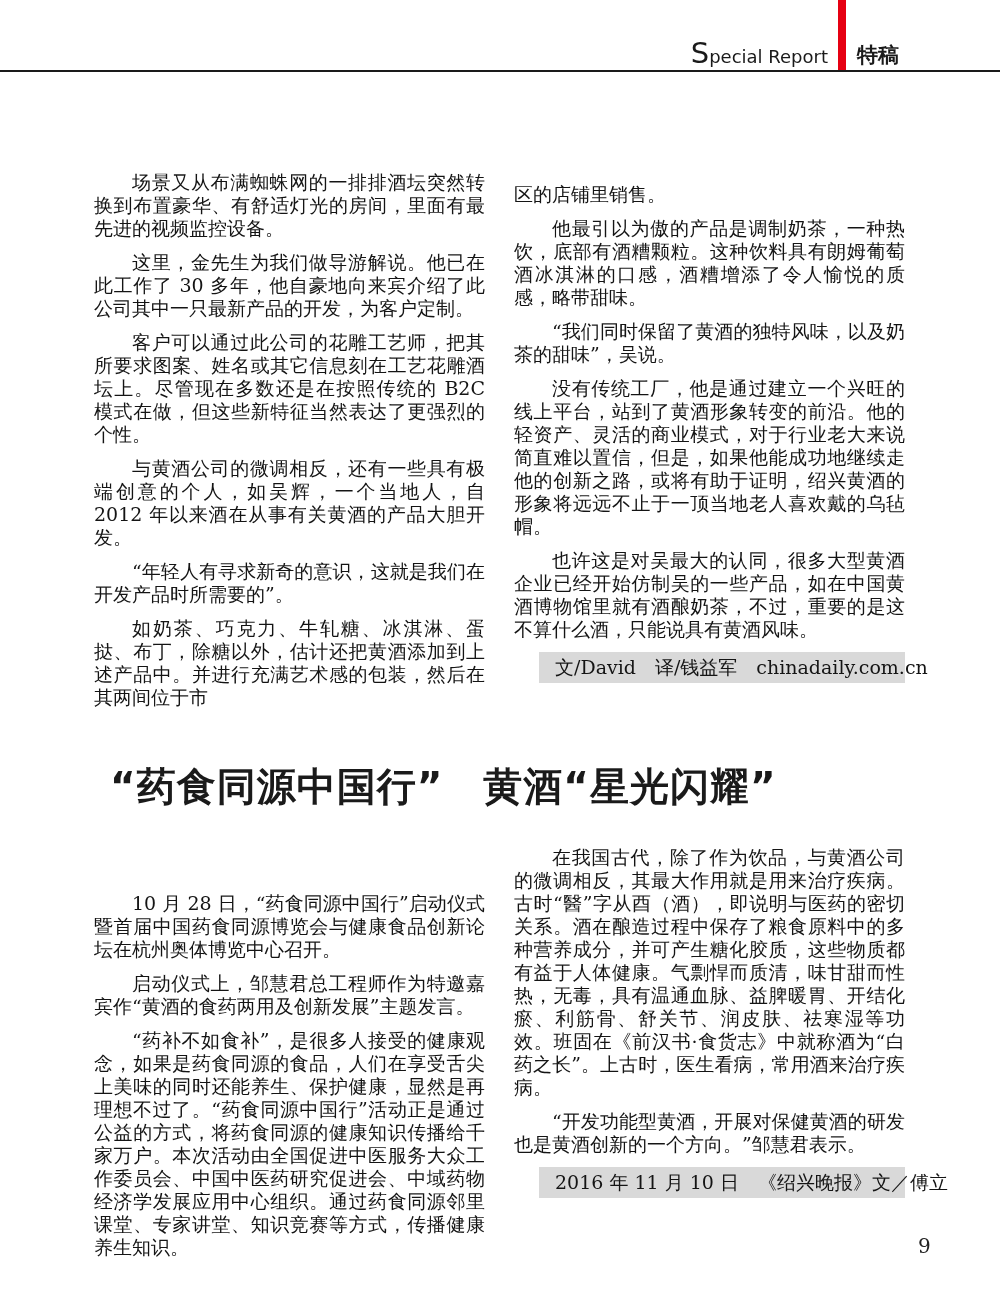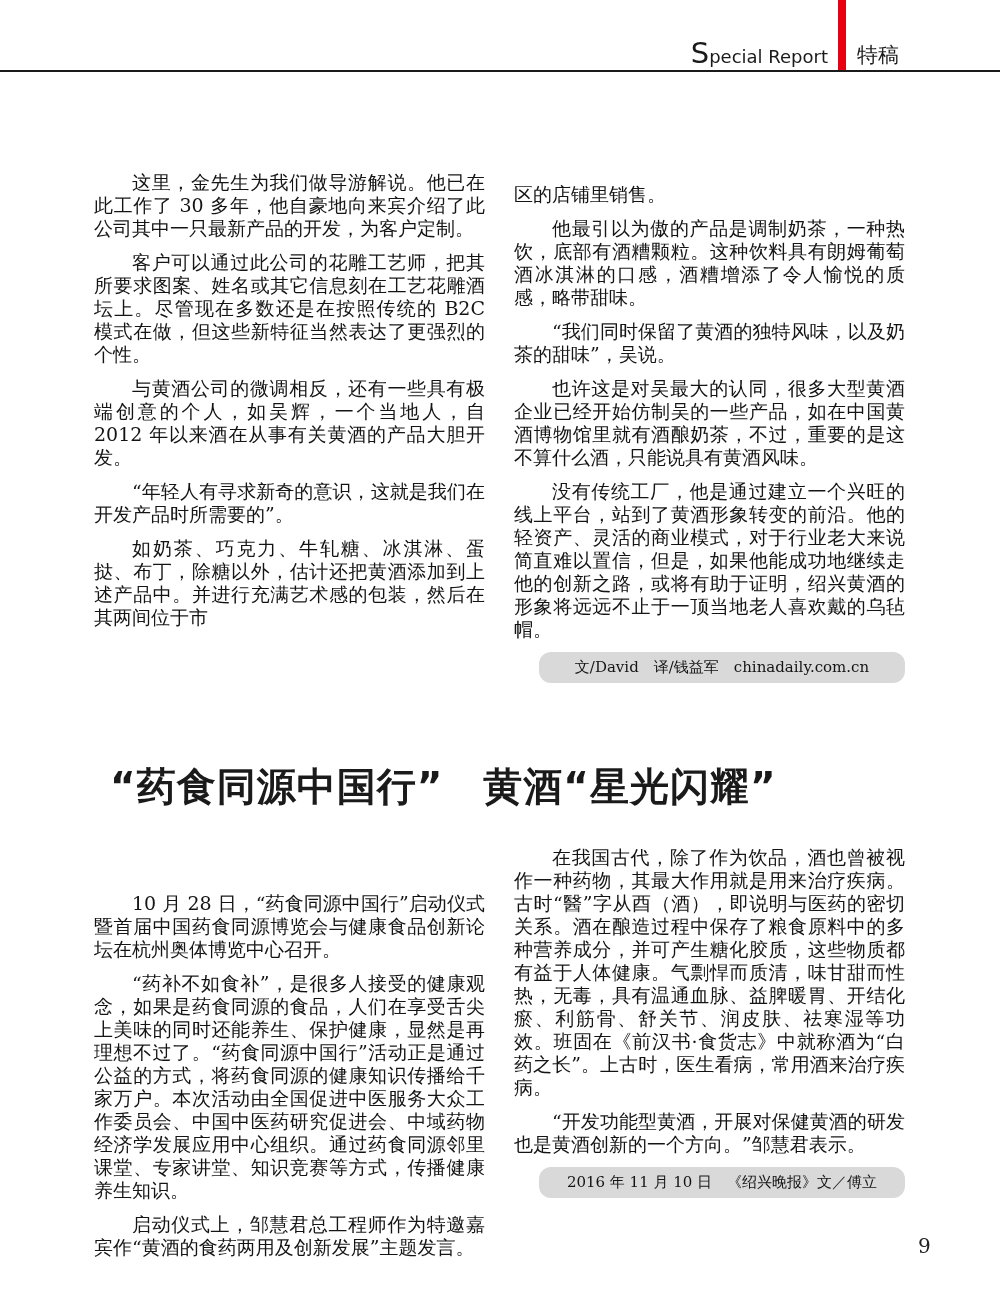--- a/index.html
+++ b/index.html
@@ -24,44 +24,43 @@
   }
   .header-en {
     position:absolute; right:172px; top:36px;
     font-family:"DejaVu Sans","Liberation Sans",sans-serif;
     font-size:18px; color:#1a1a1a; white-space:nowrap;
   }
   .header-en .initial { font-size:29px; }
   .header-zh {
     position:absolute; left:857px; top:41px;
     font-family:"DejaVu Sans","Liberation Sans",sans-serif;
-    font-weight:normal; font-size:21px; color:#1a1a1a; white-space:nowrap;
+    font-weight:bold; font-size:21px; color:#1a1a1a; white-space:nowrap;
   }
   
   .col {
     position:absolute; width:391px;
     font-size:19px; line-height:23px;
     text-align:justify; text-justify:inter-ideograph;
     color:#141414;
   }
   .col-a1l { left:94px;  top:171px; }
   .col-a1r { left:514px; top:183px; }
   .col-a2l { left:94px;  top:892px; }
   .col-a2r { left:514px; top:846px; }
   .col p { margin:0 0 11px 0; text-indent:2em; }
   .col p.cont { text-indent:0; }
   
   .attr-box {
     background:#d9d9d9;
     width:366px; margin-left:auto; margin-top:3px;
-    padding:4px 4px 5px 4px;
+    padding:4px 4px 5px 16px;
     text-align:center; text-indent:0;
-    font-size:15px; line-height:22px;
+    font-size:19px; line-height:22px;
     white-space:nowrap;
-    border-radius:12px;
   }
   
   .section-title {
     position:absolute; left:110px; top:760px;
     font-family:"DejaVu Sans","Liberation Sans",sans-serif;
     font-size:39px; font-weight:600; letter-spacing:1px;
     color:#1a1a1a; white-space:nowrap;
   }
   
   .page-number {
@@ -73,45 +72,46 @@
 <body>
 
 <div class="page">
 
   <div class="header-en"><span class="initial">S</span><span>pecial Report</span></div>
   <div class="red-bar"></div>
   <div class="header-zh">特稿</div>
   <div class="header-rule"></div>
 
   <div class="col col-a1l">
+    <p>场景又从布满蜘蛛网的一排排酒坛突然转换到布置豪华、有舒适灯光的房间，里面有最先进的视频监控设备。</p>
     <p>这里，金先生为我们做导游解说。他已在此工作了 30 多年，他自豪地向来宾介绍了此公司其中一只最新产品的开发，为客户定制。</p>
     <p>客户可以通过此公司的花雕工艺师，把其所要求图案、姓名或其它信息刻在工艺花雕酒坛上。尽管现在多数还是在按照传统的 B2C 模式在做，但这些新特征当然表达了更强烈的个性。</p>
     <p>与黄酒公司的微调相反，还有一些具有极端创意的个人，如吴辉，一个当地人，自 2012 年以来酒在从事有关黄酒的产品大胆开发。</p>
     <p>“年轻人有寻求新奇的意识，这就是我们在开发产品时所需要的”。</p>
     <p>如奶茶、巧克力、牛轧糖、冰淇淋、蛋挞、布丁，除糖以外，估计还把黄酒添加到上述产品中。并进行充满艺术感的包装，然后在其两间位于市</p>
   </div>
 
   <div class="col col-a1r">
     <p class="cont">区的店铺里销售。</p>
     <p>他最引以为傲的产品是调制奶茶，一种热饮，底部有酒糟颗粒。这种饮料具有朗姆葡萄酒冰淇淋的口感，酒糟增添了令人愉悦的质感，略带甜味。</p>
     <p>“我们同时保留了黄酒的独特风味，以及奶茶的甜味”，吴说。</p>
+    <p>没有传统工厂，他是通过建立一个兴旺的线上平台，站到了黄酒形象转变的前沿。他的轻资产、灵活的商业模式，对于行业老大来说简直难以置信，但是，如果他能成功地继续走他的创新之路，或将有助于证明，绍兴黄酒的形象将远远不止于一顶当地老人喜欢戴的乌毡帽。</p>
     <p>也许这是对吴最大的认同，很多大型黄酒企业已经开始仿制吴的一些产品，如在中国黄酒博物馆里就有酒酿奶茶，不过，重要的是这不算什么酒，只能说具有黄酒风味。</p>
-    <p>没有传统工厂，他是通过建立一个兴旺的线上平台，站到了黄酒形象转变的前沿。他的轻资产、灵活的商业模式，对于行业老大来说简直难以置信，但是，如果他能成功地继续走他的创新之路，或将有助于证明，绍兴黄酒的形象将远远不止于一顶当地老人喜欢戴的乌毡帽。</p>
     <div class="attr-box">文/David　译/钱益军　chinadaily.com.cn</div>
   </div>
 
   <div class="section-title">“药食同源中国行”　黄酒“星光闪耀”</div>
 
   <div class="col col-a2l">
     <p>10 月 28 日，“药食同源中国行”启动仪式暨首届中国药食同源博览会与健康食品创新论坛在杭州奥体博览中心召开。</p>
+    <p>启动仪式上，邹慧君总工程师作为特邀嘉宾作“黄酒的食药两用及创新发展”主题发言。</p>
     <p>“药补不如食补”，是很多人接受的健康观念，如果是药食同源的食品，人们在享受舌尖上美味的同时还能养生、保护健康，显然是再理想不过了。“药食同源中国行”活动正是通过公益的方式，将药食同源的健康知识传播给千家万户。本次活动由全国促进中医服务大众工作委员会、中国中医药研究促进会、中域药物经济学发展应用中心组织。通过药食同源邻里课堂、专家讲堂、知识竞赛等方式，传播健康养生知识。</p>
-    <p>启动仪式上，邹慧君总工程师作为特邀嘉宾作“黄酒的食药两用及创新发展”主题发言。</p>
   </div>
 
   <div class="col col-a2r">
-    <p>在我国古代，除了作为饮品，酒也曾被视作一种药物，其最大作用就是用来治疗疾病。古时“醫”字从酉（酒），即说明与医药的密切关系。酒在酿造过程中保存了粮食原料中的多种营养成分，并可产生糖化胶质，这些物质都有益于人体健康。气剽悍而质清，味甘甜而性热，无毒，具有温通血脉、益脾暖胃、开结化瘀、利筋骨、舒关节、润皮肤、祛寒湿等功效。班固在《前汉书·食货志》中就称酒为“白药之长”。上古时，医生看病，常用酒来治疗疾病。</p>
+    <p>在我国古代，除了作为饮品，与黄酒公司的微调相反，其最大作用就是用来治疗疾病。古时“醫”字从酉（酒），即说明与医药的密切关系。酒在酿造过程中保存了粮食原料中的多种营养成分，并可产生糖化胶质，这些物质都有益于人体健康。气剽悍而质清，味甘甜而性热，无毒，具有温通血脉、益脾暖胃、开结化瘀、利筋骨、舒关节、润皮肤、祛寒湿等功效。班固在《前汉书·食货志》中就称酒为“白药之长”。上古时，医生看病，常用酒来治疗疾病。</p>
     <p>“开发功能型黄酒，开展对保健黄酒的研发也是黄酒创新的一个方向。”邹慧君表示。</p>
     <div class="attr-box">2016 年 11 月 10 日　《绍兴晚报》文／傅立</div>
   </div>
 
   <div class="page-number">9</div>
 
 </div>
 
 </body></html>

